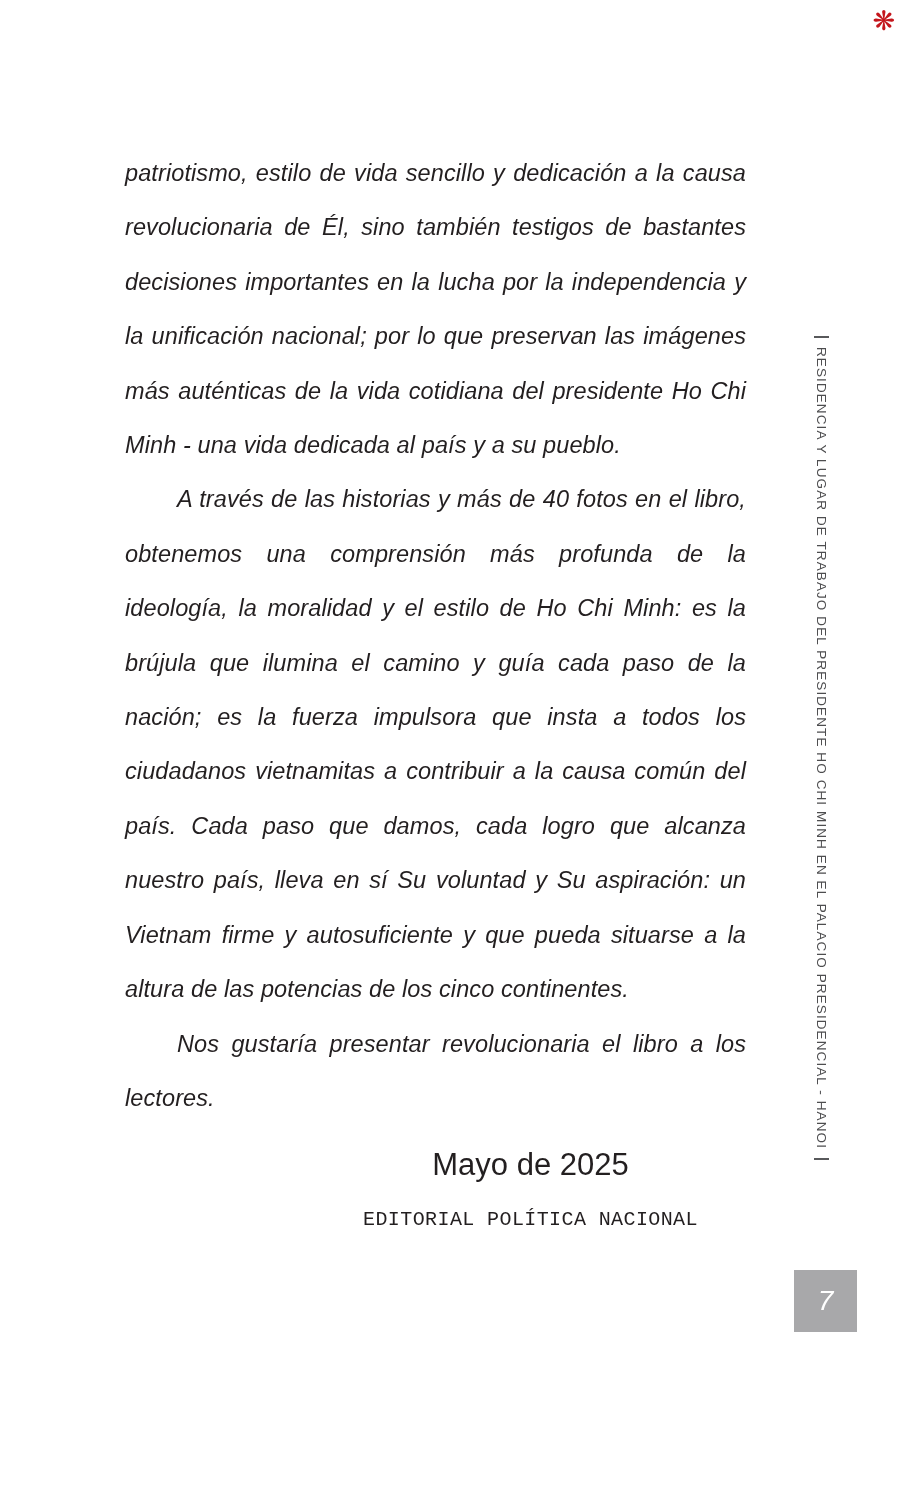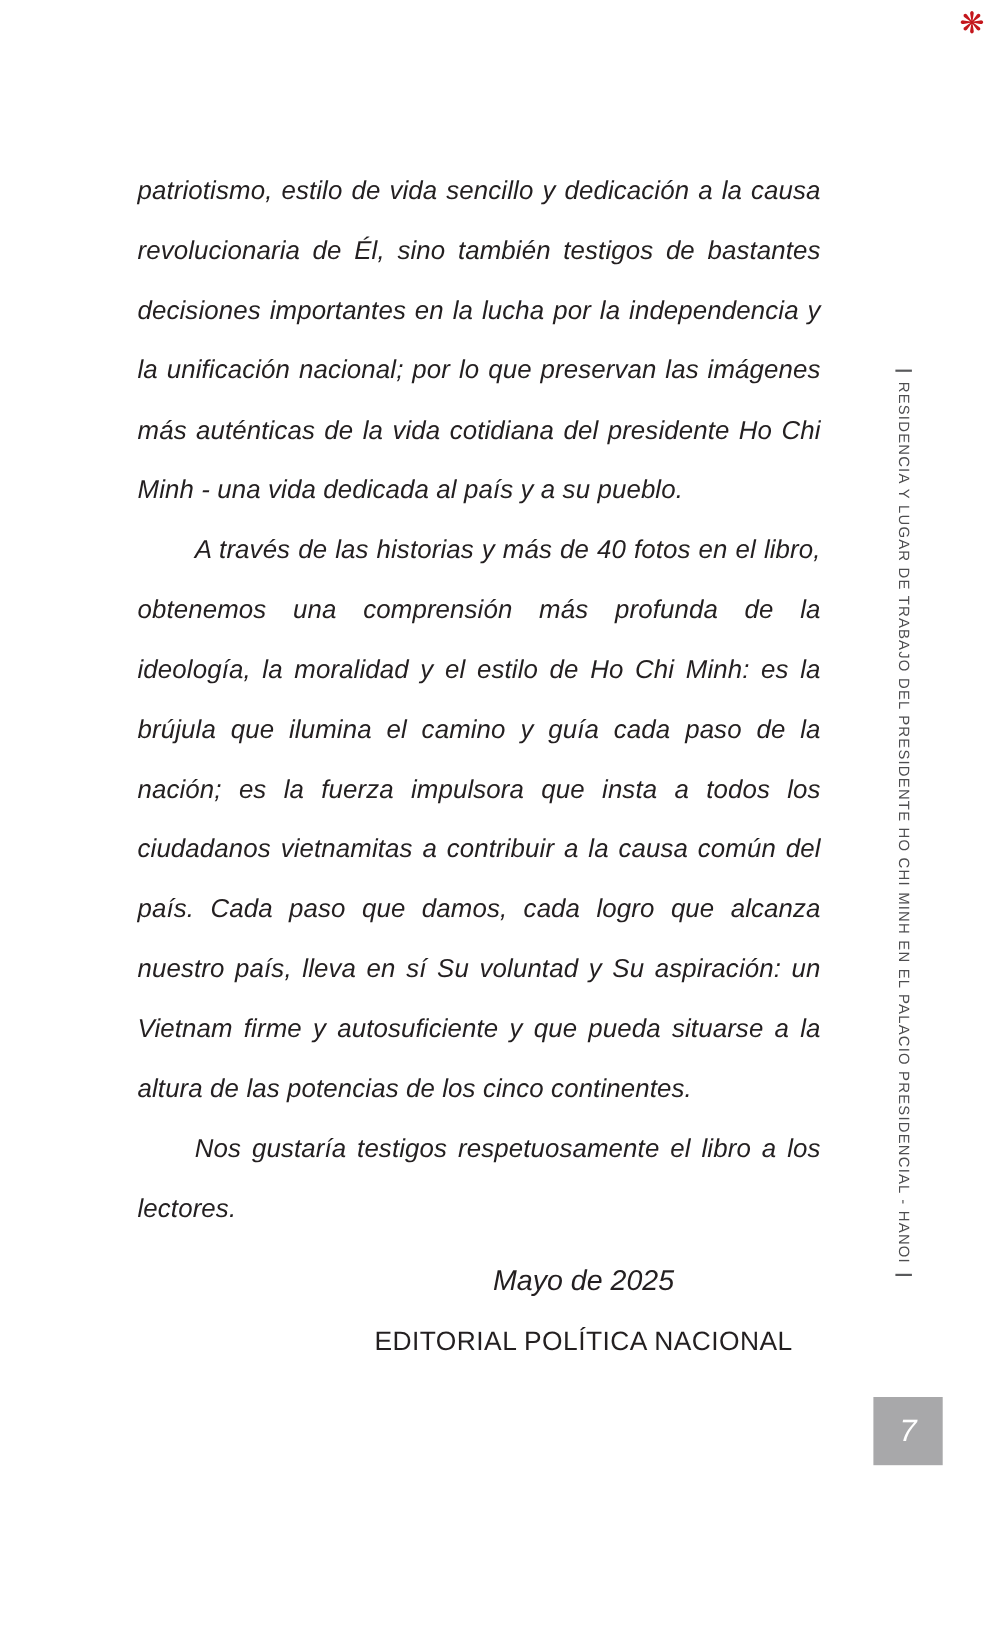--- a/index.html
+++ b/index.html
@@ -42,26 +42,26 @@
   .content p.indent { text-indent: 52px; }
 
   
   .signature {
     margin-top: 12px;
     padding-left: 190px;
     text-align: center;
     line-height: 55px;
   }
   .signature .date {
-    font-style: italic;
-    font-size: 26px;
+    font-size: 31px;
   }
   .signature .publisher {
-    font-size: 24px;
+    font-size: 20px;
     letter-spacing: 0.4px;
+    font-family: Liberation Mono, monospace;
   }
 
   
   .sidebar {
     position: absolute;
     top: 336px;
     right: 82px;
     display: flex;
     flex-direction: column;
     align-items: center;
@@ -99,21 +99,21 @@
   }
 </style>
 </head>
 <body>
 
 <div class="flower">❋</div>
 
 <div class="content">
   <p>patriotismo, estilo de vida sencillo y dedicación a la causa revolucionaria de Él, sino también testigos de bastantes decisiones importantes en la lucha por la independencia y la unificación nacional; por lo que preservan las imágenes más auténticas de la vida cotidiana del presidente Ho Chi Minh - una vida dedicada al país y a su pueblo.</p>
   <p class="indent">A través de las historias y más de 40 fotos en el libro, obtenemos una comprensión más profunda de la ideología, la moralidad y el estilo de Ho Chi Minh: es la brújula que ilumina el camino y guía cada paso de la nación; es la fuerza impulsora que insta a todos los ciudadanos vietnamitas a contribuir a la causa común del país. Cada paso que damos, cada logro que alcanza nuestro país, lleva en sí Su voluntad y Su aspiración: un Vietnam firme y autosuficiente y que pueda situarse a la altura de las potencias de los cinco continentes.</p>
-  <p class="indent">Nos gustaría testigos respetuosamente el libro a los lectores.</p>
+  <p class="indent">Nos gustaría presentar revolucionaria el libro a los lectores.</p>
 
   <div class="signature">
     <div class="date">Mayo de 2025</div>
     <div class="publisher">EDITORIAL POLÍTICA NACIONAL</div>
   </div>
 </div>
 
 <div class="sidebar">
   <div class="tick"></div>
   <div class="vtext">RESIDENCIA Y LUGAR DE TRABAJO DEL PRESIDENTE HO CHI MINH EN EL PALACIO PRESIDENCIAL - HANOI</div>

